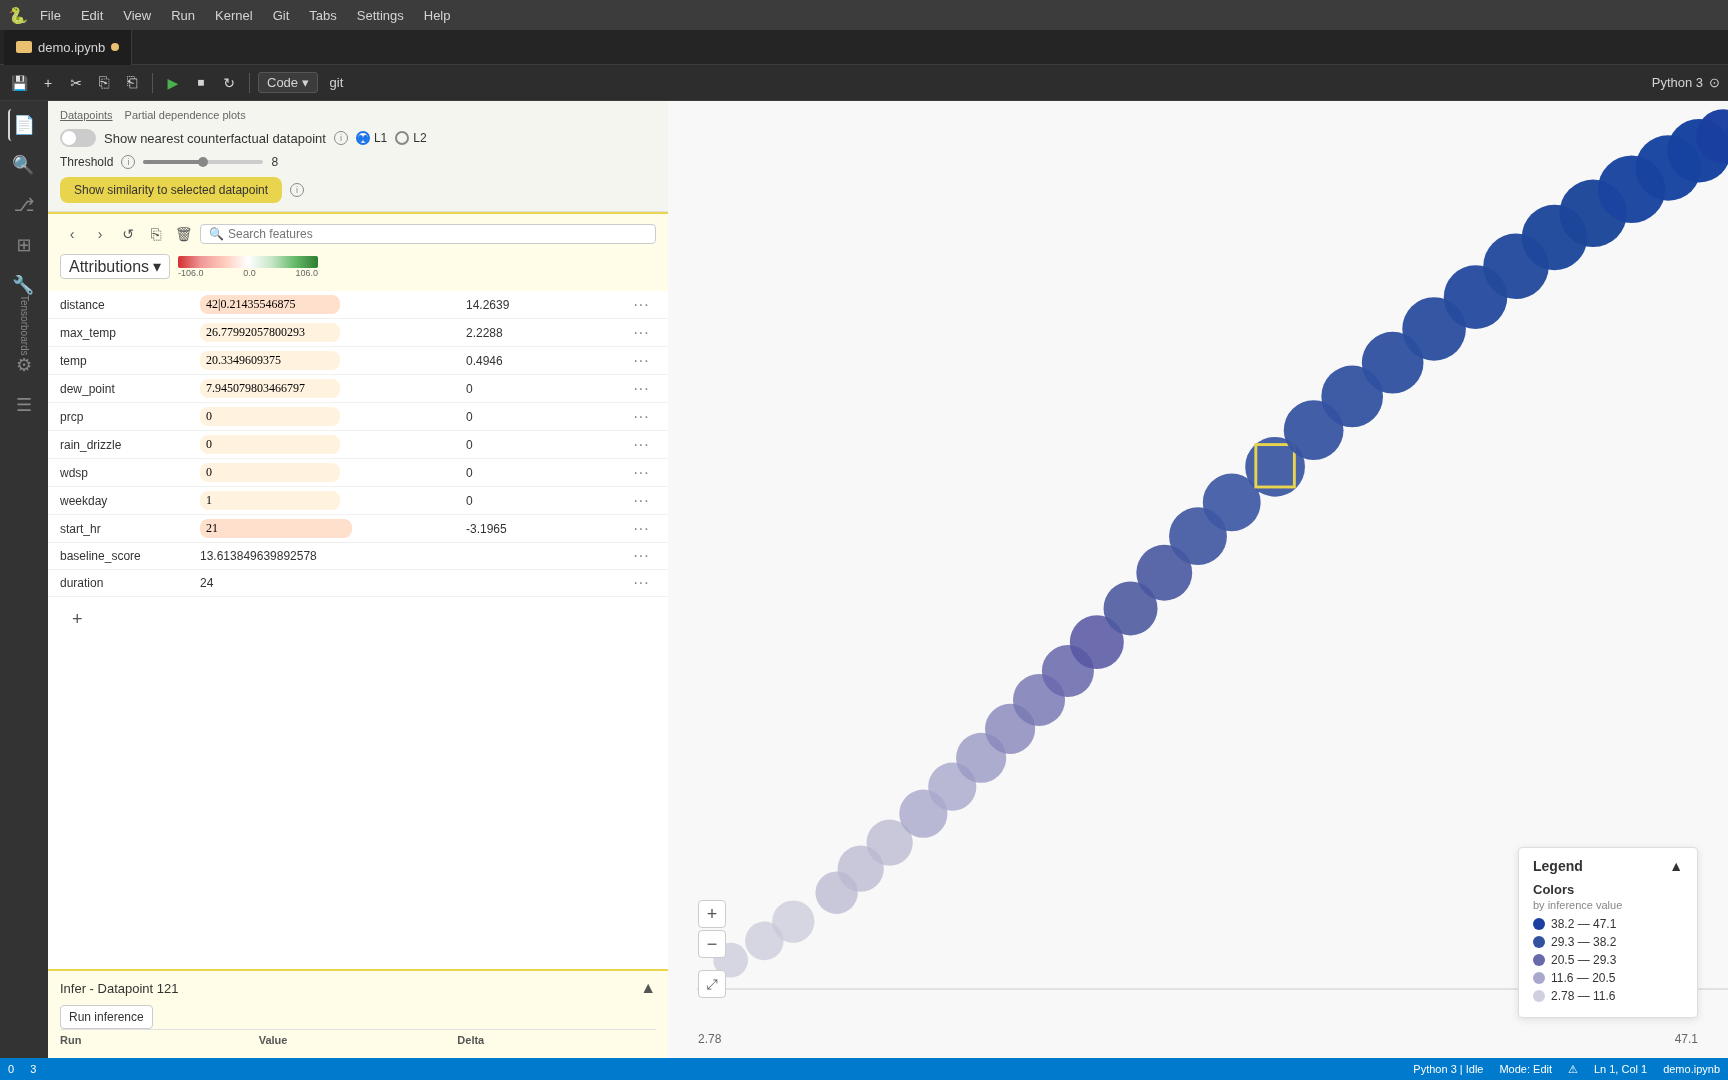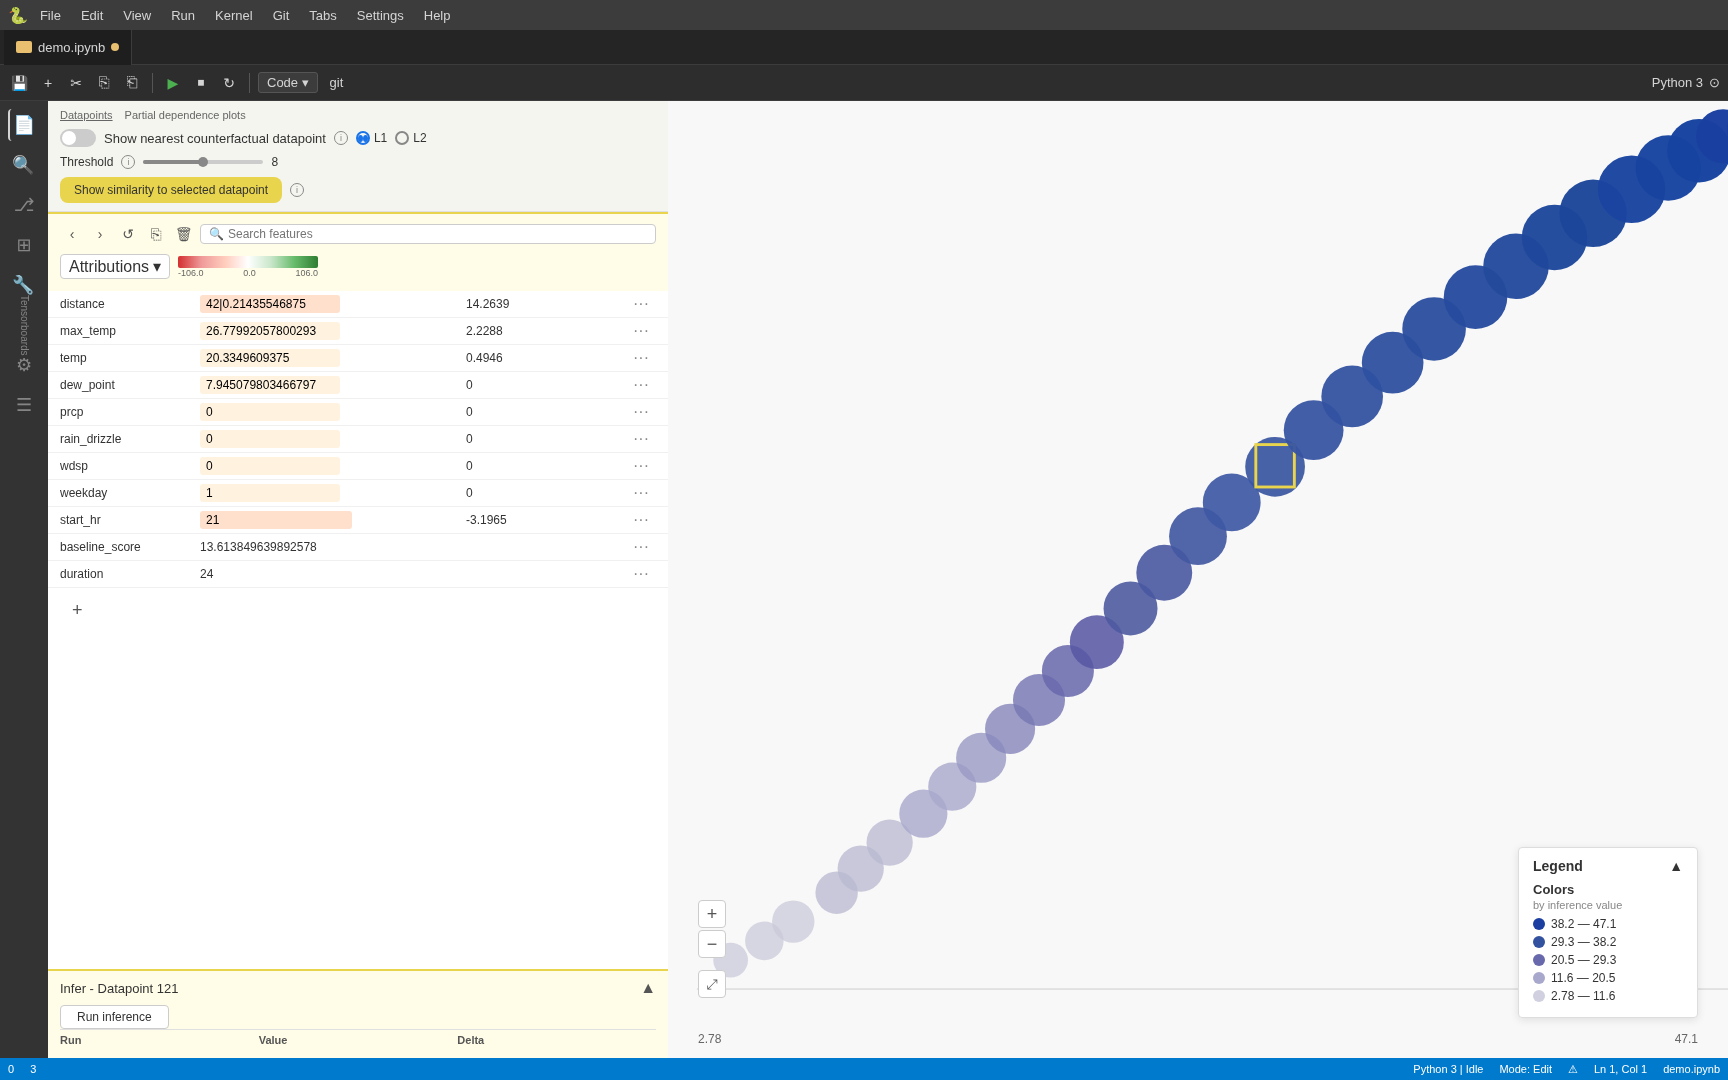--- a/index.html
+++ b/index.html
@@ -353,23 +353,24 @@
       border-bottom: 1px solid #f0f0f0;
       align-items: center;
       font-size: 12px;
     }
     .feature-name { color: #333; }
     .value-cell { display: flex; align-items: center; }
     .value-input {
       width: 130px;
       padding: 2px 6px;
       border: none;
-      border-radius: 3px;
+      border-radius: 8px;
       font-size: 12px;
       outline: none;
+      font-family: Liberation Serif, serif;
     }
     .value-input.highlight-orange { background: #ffe0cc; }
     .value-input.highlight-light { background: #fff3e0; }
     .attr-value { color: #333; font-size: 12px; }
     .more-btn {
       background: transparent;
       border: none;
       cursor: pointer;
       color: #888;
       font-size: 16px;
@@ -394,21 +395,21 @@
       display: flex;
       align-items: center;
       justify-content: space-between;
       margin-bottom: 8px;
     }
     .infer-title { font-size: 13px; font-weight: 500; color: #333; }
     .run-inference-btn {
       background: white;
       border: 1px solid #ccc;
       border-radius: 4px;
-      padding: 4px 16px;
+      padding: 4px 8px;
       font-size: 12px;
       cursor: pointer;
       color: #333;
     }
     .infer-table-header {
       display: grid;
       grid-template-columns: 1fr 1fr 1fr;
       padding: 4px 0;
       border-top: 1px solid #e0e0e0;
       font-size: 11px;

